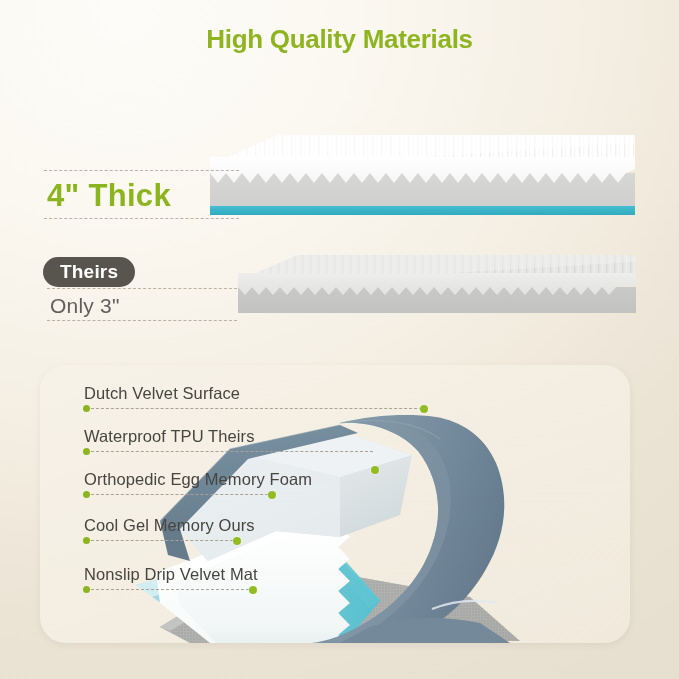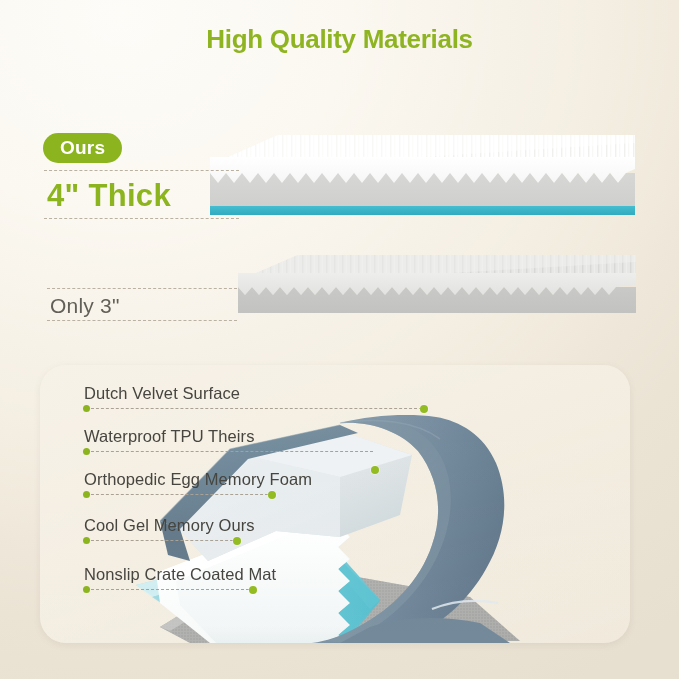--- a/index.html
+++ b/index.html
@@ -247,25 +247,25 @@
              l7,8 l7,-8 l7,8 l7,-8 l7,8 l7,-8 l7,8 l7,-8 l7,8 l7,-8
              l7,8 l7,-8 l7,8 l7,-8 l7,8 l7,-8 l7,8 l7,-8 l7,8 l7,-8
              l7,8 l7,-8 l7,8 l7,-8 L398,34 L398,60 L0,60 Z" fill="url(#thBody)"></path>
   </svg>
 
   <div class="guide guide-o-top"></div>
   <div class="guide guide-o-bottom"></div>
   <div class="guide guide-t-top"></div>
   <div class="guide guide-t-bottom"></div>
 
-  <div class="badge badge-ours">
-    <span>Ours</span>
+  <div class="meas-ours">4" Thick</div>
+
+  <div class="badge badge-theirs">
+    <span>Theirs</span>
   </div>
-  <div class="meas-ours">4" Thick</div>
-
   <div class="meas-theirs">Only 3"</div>
 
   <div class="panel">
 
     <svg style="position:absolute; left:0; top:0; width:590px; height:278px;" viewBox="0 0 590 278">
       <defs>
         <linearGradient id="velvetG" x1="0" y1="0" x2="0.3" y2="1">
           <stop offset="0%" stop-color="#7d94a4"></stop>
           <stop offset="45%" stop-color="#6e8798"></stop>
           <stop offset="100%" stop-color="#62798a"></stop>
@@ -381,20 +381,20 @@
     <div class="enddot" style="left:228px; top:126px;"></div>
 
     <div class="feature-row" style="top:175px;">
       <div class="feature-label">Cool Gel Memory Ours</div>
       <div class="feature-line" style="width:152px;"></div>
       <div class="dot dot-start"></div>
     </div>
     <div class="enddot" style="left:193px; top:172px;"></div>
 
     <div class="feature-row" style="top:224px;">
-      <div class="feature-label">Nonslip Crate Coated Mat</div>
+      <div class="feature-label">Nonslip Drip Velvet Mat</div>
       <div class="feature-line" style="width:168px;"></div>
       <div class="dot dot-start"></div>
     </div>
     <div class="enddot" style="left:209px; top:221px;"></div>
 
   </div>
 </div>
 
 </body></html>

